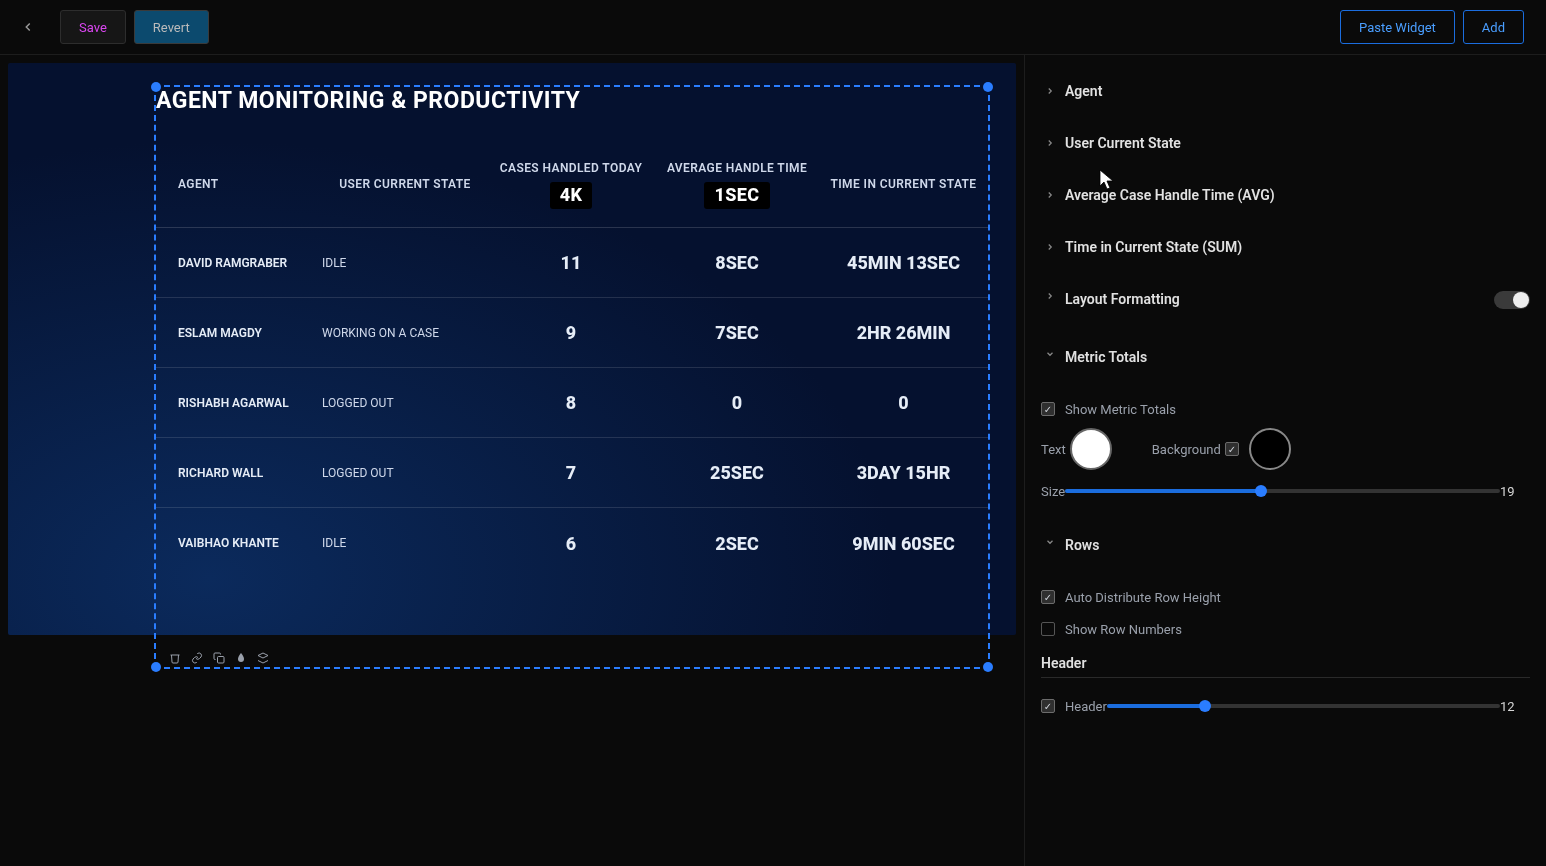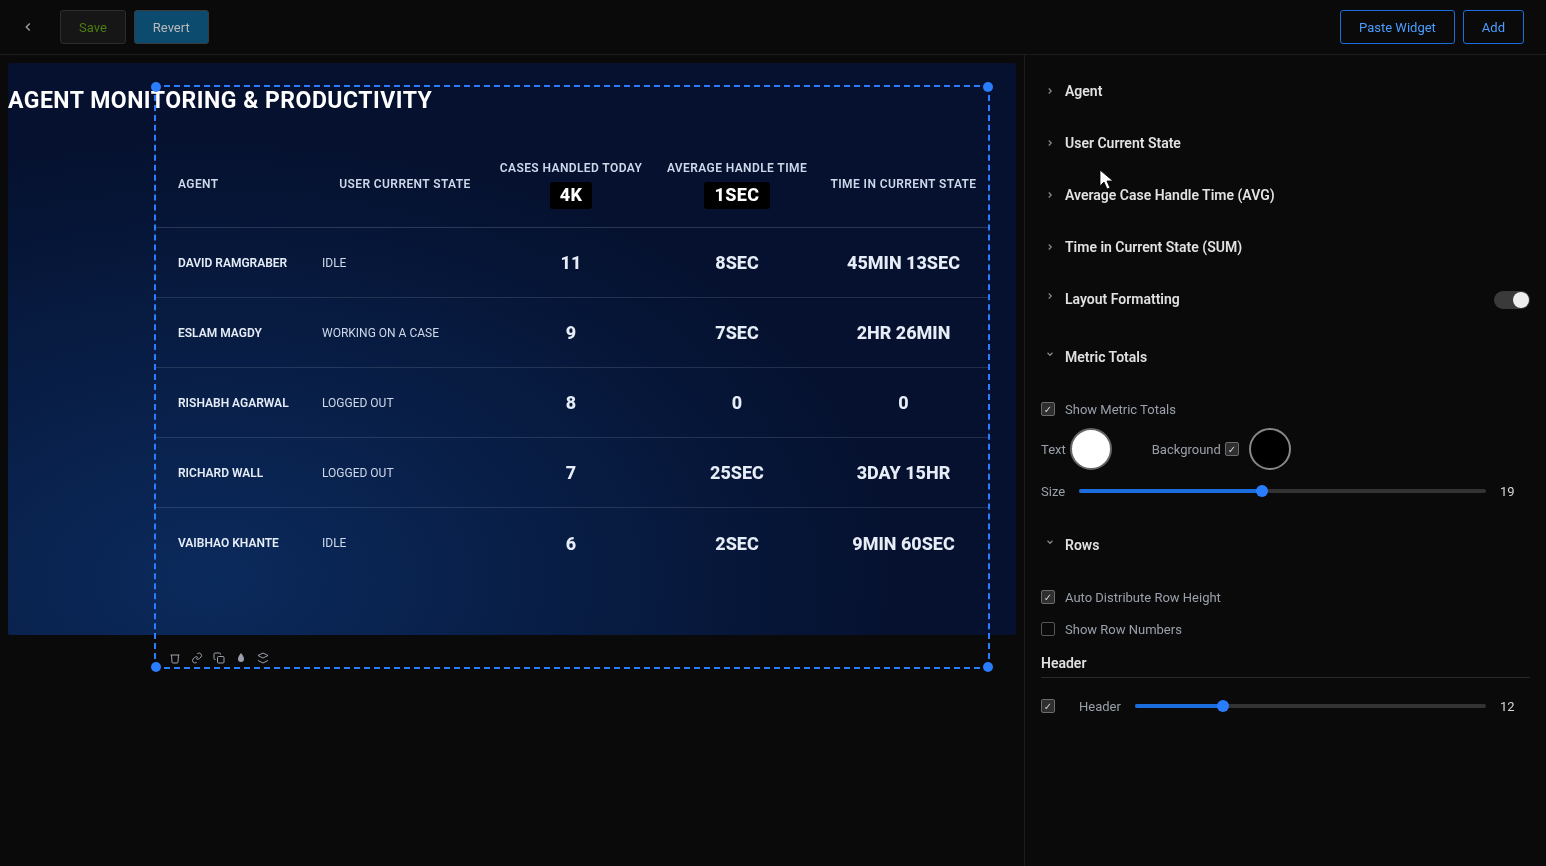--- a/index.html
+++ b/index.html
@@ -36,21 +36,21 @@
     border: 1px solid #3a3a3a;
     border-radius: 3px;
     background: #0c4a6e;
     color: #bbb;
     font-size: 13px;
     cursor: pointer;
     margin-right: 8px;
     display: flex;
     align-items: center;
   }
-  .btn.disabled { color: #4d7c0f; border-color:#2d2d2d; background:#161616; }
+  .btn.disabled { color: #d946ef; border-color:#2d2d2d; background:#161616; }
   .toolbar-spacer { flex: 1; }
   .btn.primary-outline { border-color:#1b6dde; color:#4a9eff; background:transparent; }
   .btn.add { border-color:#1b6dde; color:#4a9eff; background:transparent;text-align:right; }
 
   
   .main-row {
     display: flex;
     height: calc(100% - 55px);
   }
   .canvas-wrap {
@@ -92,20 +92,21 @@
   .handle.tl { left: -5px; top: -5px; }
   .handle.tr { right: -5px; top: -5px; }
   .handle.bl { left: -5px; bottom: -5px; }
   .handle.br { right: -5px; bottom: -5px; }
 
   .widget-title {
     color: #fff;
     font-weight: 700;
     font-size: 23px;
     letter-spacing: 0.5px;
+    margin-left: 148px;
     margin-top: 2px;
   }
 
   .grid-table {
     margin: 28px 148px 0 148px;
     width: 832px;
   }
   .grid-header, .grid-row {
     display: grid;
     grid-template-columns: 166px 166px 166px 166px 167px;
@@ -222,21 +223,21 @@
     color:#9aa0ab; font-size:13px;
   }
   .swatch-lbl { margin-right: 4px; }
   .swatch {
     width:42px;height:42px;border-radius:50%;border:2px solid #555;
   }
   .swatch.white{ background:#fff; border-color:#666; }
   .swatch.black{ background:#000; border-color:#888; }
 
   .slider-row {
-    display:flex; align-items:center; gap:14px; height:36px;
+    display:flex; align-items:center; height:36px;
     color:#9aa0ab; font-size:13px;
   }
   .slider {
     flex:1; height:4px; background:#333; border-radius:2px; position:relative;
   }
   .slider .fill {
     position:absolute; left:0; top:0; height:100%; background:#1b6dde; border-radius:2px;
   }
   .slider .thumb {
     position:absolute; top:50%; transform:translate(-50%,-50%);

